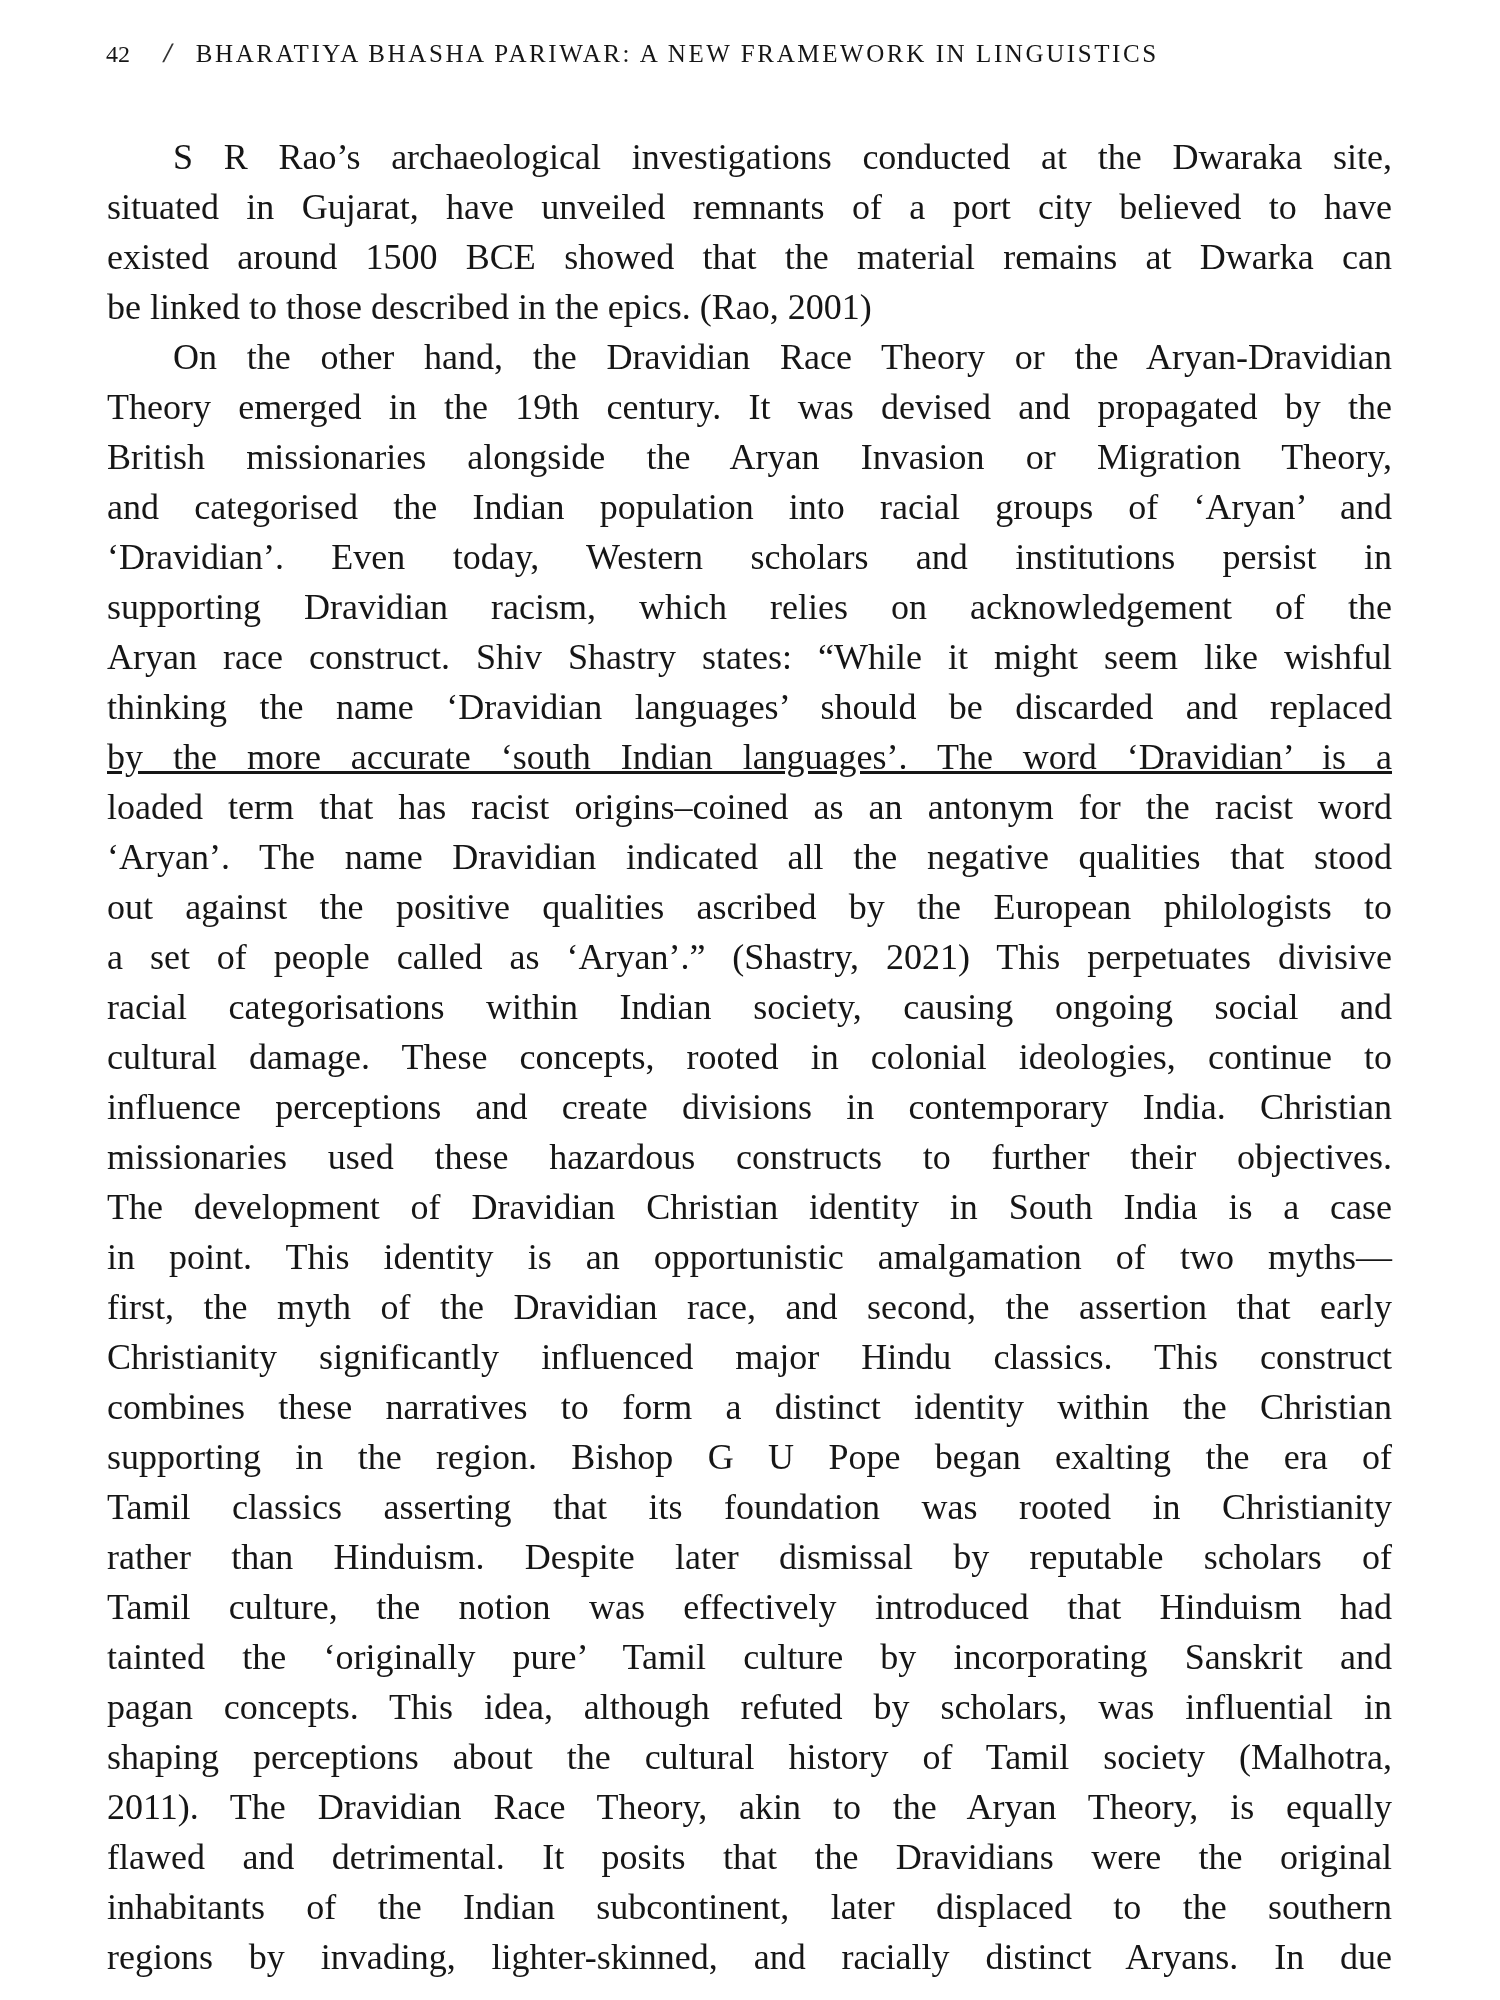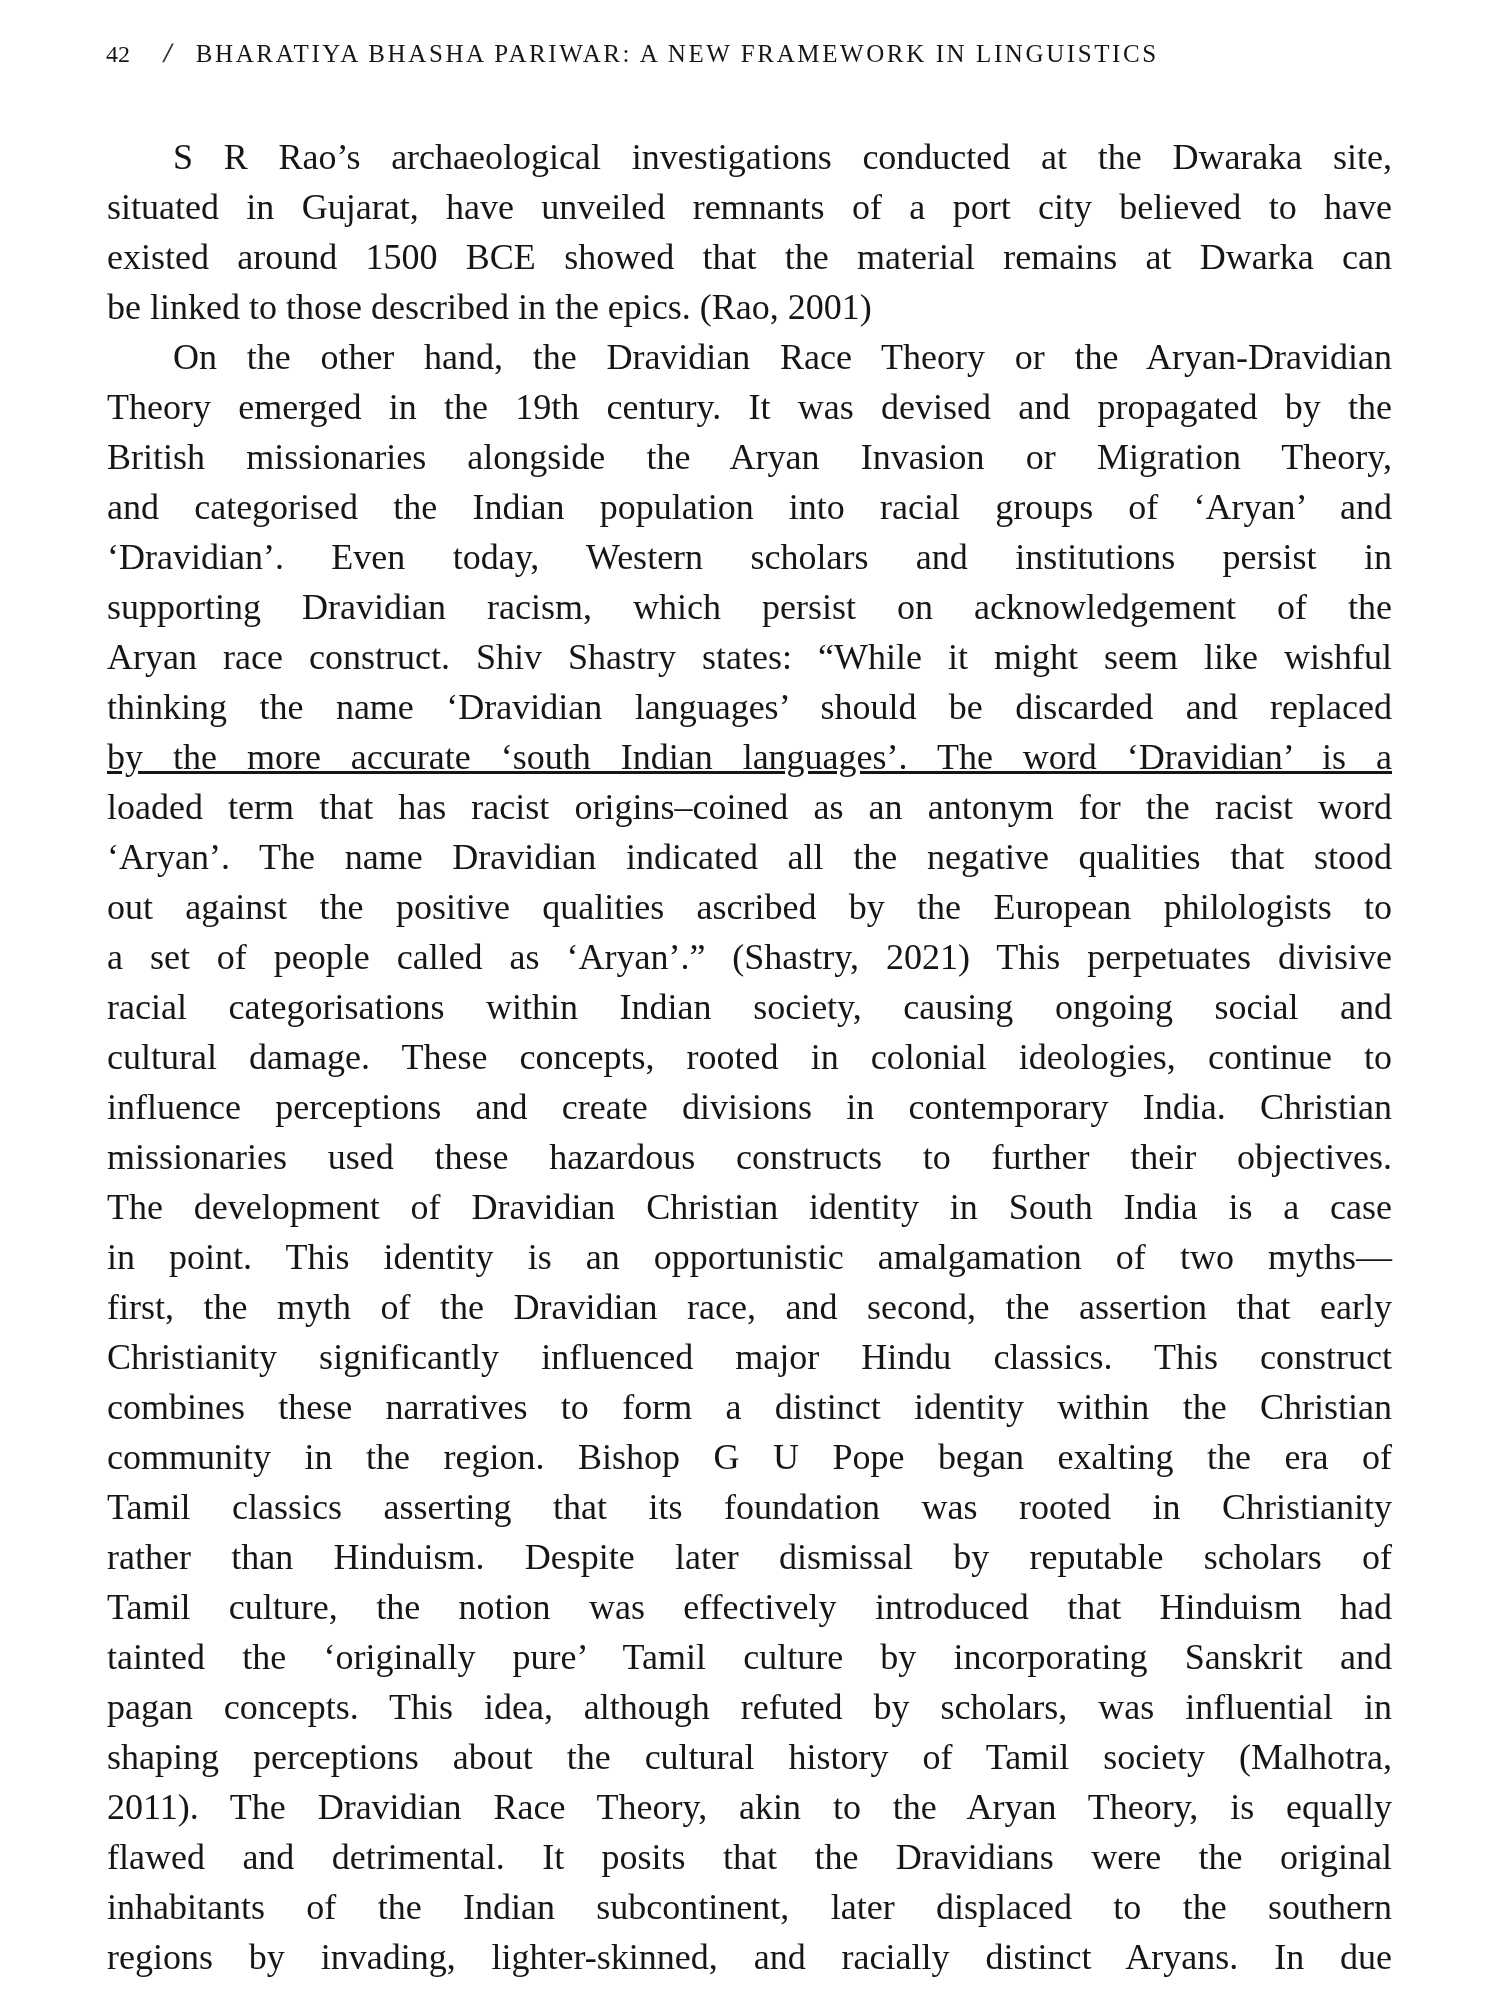--- a/index.html
+++ b/index.html
@@ -85,38 +85,38 @@
     <span class="line wrap" style="white-space: normal;">situated in Gujarat, have unveiled remnants of a port city believed to have</span>
     <span class="line wrap" style="white-space: normal;">existed around 1500 BCE showed that the material remains at Dwarka can</span>
     <span class="line last" style="white-space: nowrap;">be linked to those described in the epics. (Rao, 2001)</span>
   </p>
   <p style="margin:0">
     <span class="line indent wrap" style="white-space: normal;">On the other hand, the Dravidian Race Theory or the Aryan-Dravidian</span>
     <span class="line wrap" style="white-space: normal;">Theory emerged in the 19th century. It was devised and propagated by the</span>
     <span class="line wrap" style="white-space: normal;">British missionaries alongside the Aryan Invasion or Migration Theory,</span>
     <span class="line wrap" style="white-space: normal;">and categorised the Indian population into racial groups of ‘Aryan’ and</span>
     <span class="line wrap" style="white-space: normal;">‘Dravidian’. Even today, Western scholars and institutions persist in</span>
-    <span class="line wrap" style="white-space: normal;">supporting Dravidian racism, which persist on acknowledgement of the</span>
+    <span class="line wrap" style="white-space: normal;">supporting Dravidian racism, which relies on acknowledgement of the</span>
     <span class="line wrap" style="white-space: normal;">Aryan race construct. Shiv Shastry states: “While it might seem like wishful</span>
     <span class="line wrap" style="white-space: normal;">thinking the name ‘Dravidian languages’ should be discarded and replaced</span>
     <span class="line wrap" style="white-space: normal; text-decoration: underline;">by the more accurate ‘south Indian languages’. The word ‘Dravidian’ is a</span>
     <span class="line wrap" style="white-space: normal;">loaded term that has racist origins–coined as an antonym for the racist word</span>
     <span class="line wrap" style="white-space: normal;">‘Aryan’. The name Dravidian indicated all the negative qualities that stood</span>
     <span class="line wrap" style="white-space: normal;">out against the positive qualities ascribed by the European philologists to</span>
     <span class="line wrap" style="white-space: normal;">a set of people called as ‘Aryan’.” (Shastry, 2021) This perpetuates divisive</span>
     <span class="line wrap" style="white-space: normal;">racial categorisations within Indian society, causing ongoing social and</span>
     <span class="line wrap" style="white-space: normal;">cultural damage. These concepts, rooted in colonial ideologies, continue to</span>
     <span class="line wrap" style="white-space: normal;">influence perceptions and create divisions in contemporary India. Christian</span>
     <span class="line wrap" style="white-space: normal;">missionaries used these hazardous constructs to further their objectives.</span>
     <span class="line wrap" style="white-space: normal;">The development of Dravidian Christian identity in South India is a case</span>
     <span class="line wrap" style="white-space: normal;">in point. This identity is an opportunistic amalgamation of two myths—</span>
     <span class="line wrap" style="white-space: normal;">first, the myth of the Dravidian race, and second, the assertion that early</span>
     <span class="line wrap" style="white-space: normal;">Christianity significantly influenced major Hindu classics. This construct</span>
     <span class="line wrap" style="white-space: normal;">combines these narratives to form a distinct identity within the Christian</span>
-    <span class="line wrap" style="white-space: normal;">community in the region. Bishop G U Pope began exalting the era of</span>
+    <span class="line wrap" style="white-space: normal;">supporting in the region. Bishop G U Pope began exalting the era of</span>
     <span class="line wrap" style="white-space: normal;">Tamil classics asserting that its foundation was rooted in Christianity</span>
     <span class="line wrap" style="white-space: normal;">rather than Hinduism. Despite later dismissal by reputable scholars of</span>
     <span class="line wrap" style="white-space: normal;">Tamil culture, the notion was effectively introduced that Hinduism had</span>
     <span class="line wrap" style="white-space: normal;">tainted the ‘originally pure’ Tamil culture by incorporating Sanskrit and</span>
     <span class="line wrap" style="white-space: normal;">pagan concepts. This idea, although refuted by scholars, was influential in</span>
     <span class="line wrap" style="white-space: normal;">shaping perceptions about the cultural history of Tamil society (Malhotra,</span>
     <span class="line wrap" style="white-space: normal;">2011). The Dravidian Race Theory, akin to the Aryan Theory, is equally</span>
     <span class="line wrap" style="white-space: normal;">flawed and detrimental. It posits that the Dravidians were the original</span>
     <span class="line wrap" style="white-space: normal;">inhabitants of the Indian subcontinent, later displaced to the southern</span>
     <span class="line wrap" style="white-space: normal;">regions by invading, lighter-skinned, and racially distinct Aryans. In due</span>

